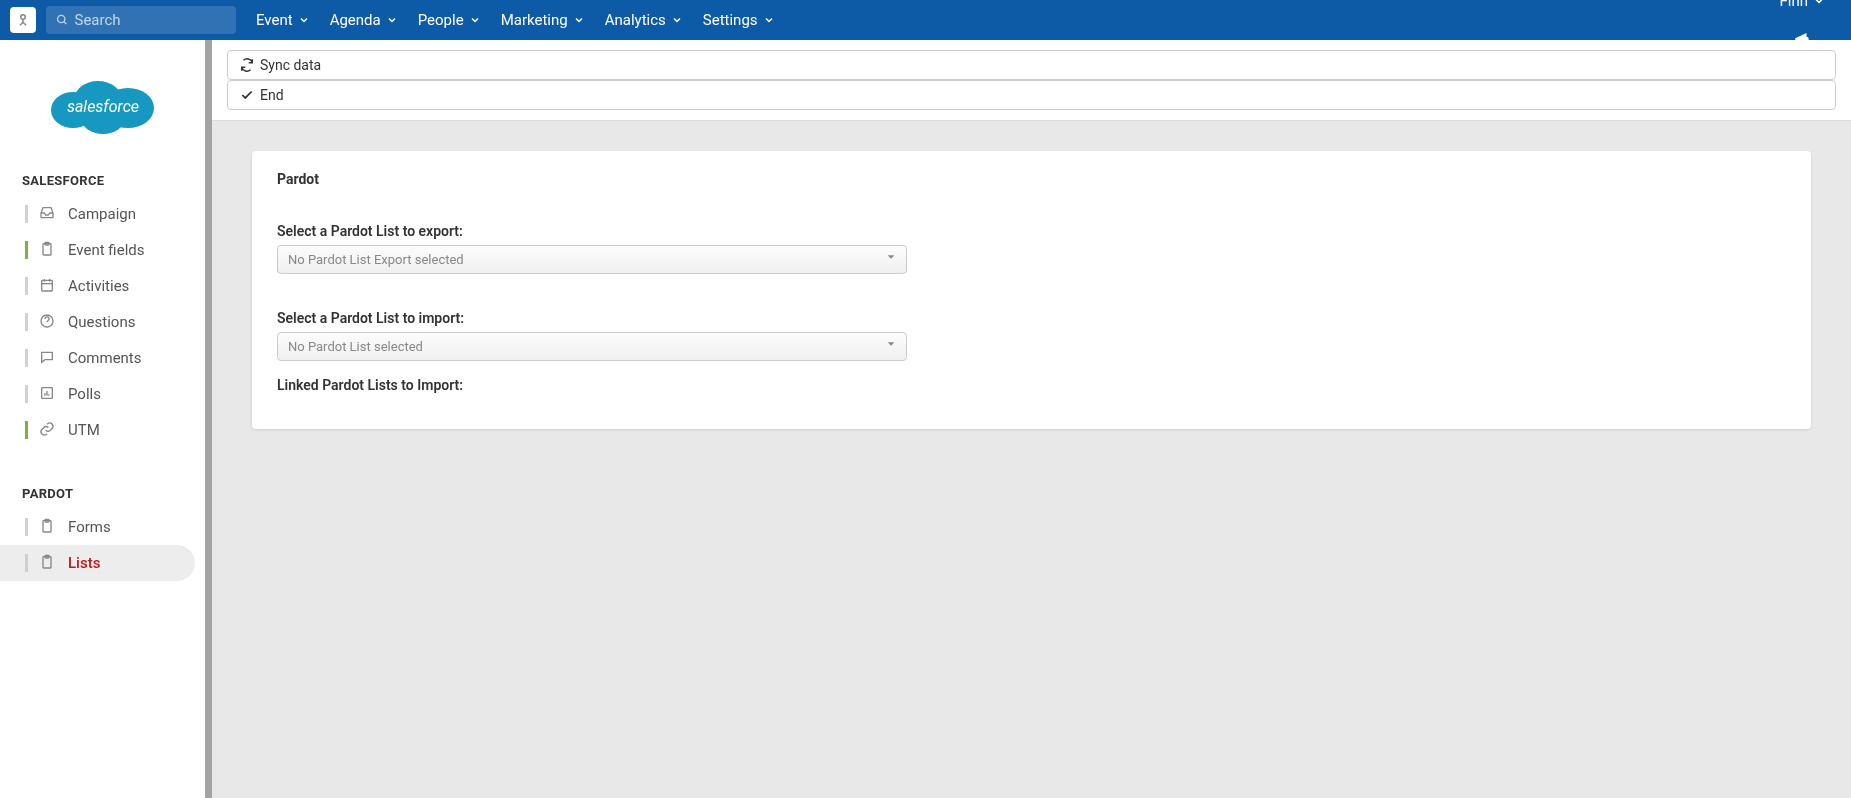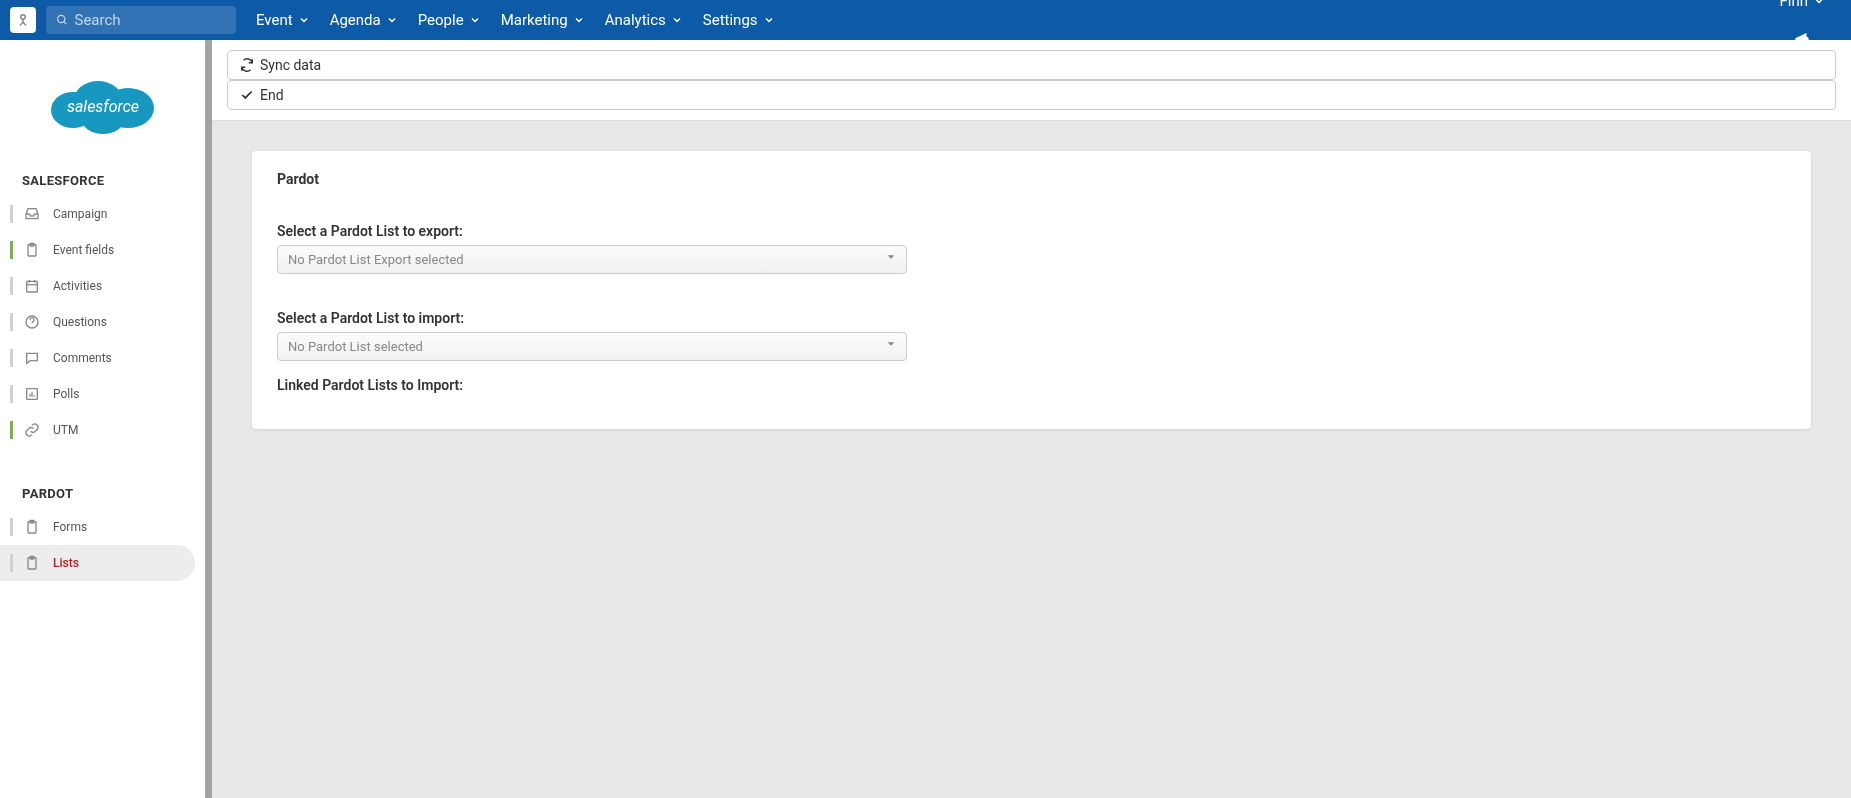--- a/index.html
+++ b/index.html
@@ -114,26 +114,25 @@
     }
     .section-heading {
       font-size: 13px;
       font-weight: 700;
       color: #333;
       padding: 8px 22px;
       letter-spacing: 0.3px;
     }
     .sidebar-item {
       display: flex;
-      align-items: center;
-      padding: 9px 10px;
+      padding: 9px 25px;
       cursor: pointer;
       position: relative;
       color: #555;
-      font-size: 12px;
+      font-size: 15px;
     }
     .sidebar-item .accent {
       width: 3px;
       height: 18px;
       background: transparent;
       margin-right: 10px;
     }
     .sidebar-item.accent-green .accent {
       background: #7cb342;
     }

